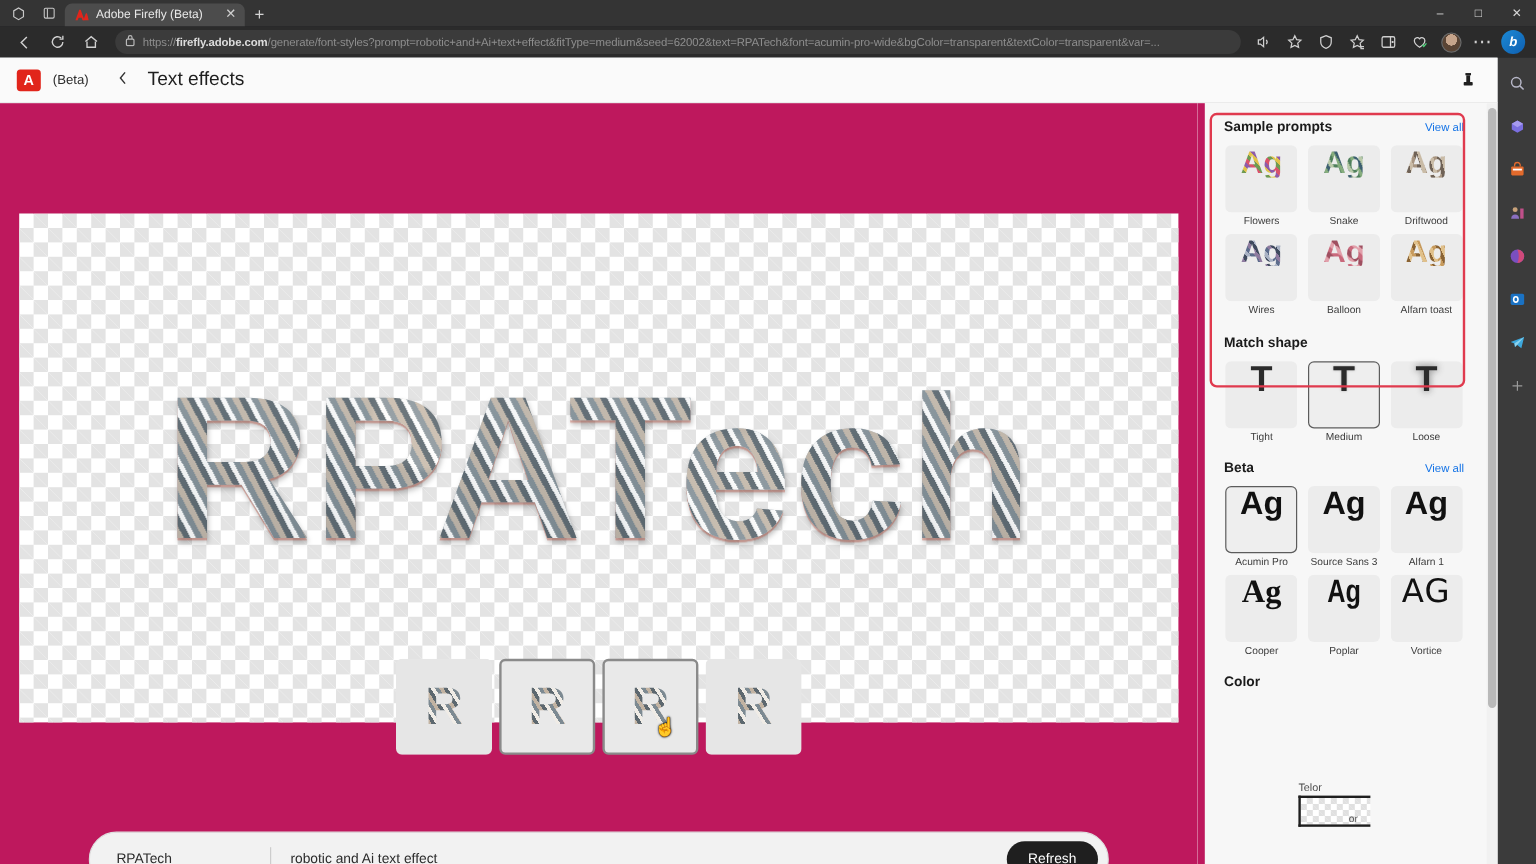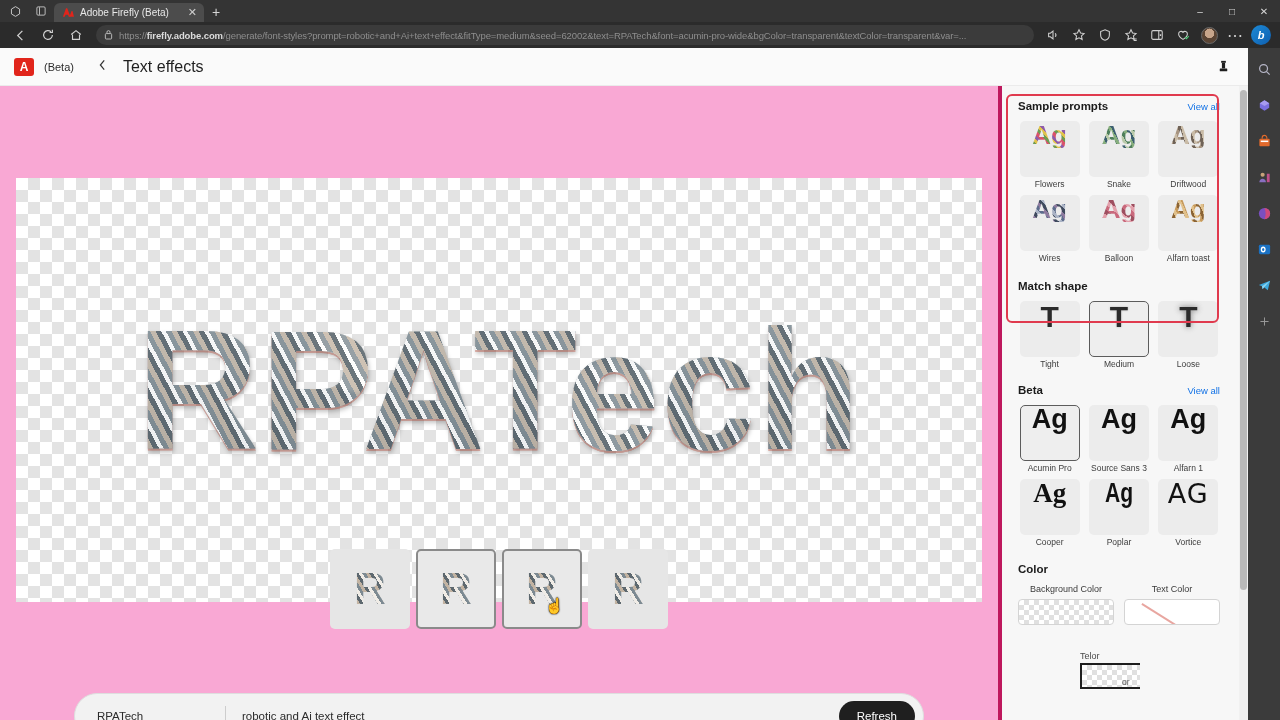--- a/index.html
+++ b/index.html
@@ -108,21 +108,21 @@
   .ff-crumb { font-size: 16px; color: #1f1f1f; }
   .ff-header-right { margin-left: auto; display:flex; align-items:center; gap:10px; }
   .ff-share {
     width: 22px; height: 22px; display:flex; align-items:center; justify-content:center;
   }
 
   .ff-body { display: flex; height: 634px; }
 
   
   .canvas-col {
-    width: 998px; position: relative; background: #f9a8d4;
+    width: 998px; position: relative; background: #be185d;
     display: flex; flex-direction: column; align-items: center;
   }
   .checker {
     position: absolute; left: 16px; top: 92px; width: 966px; height: 424px;
     background-color: #ffffff;
     background-image:
       linear-gradient(45deg, #e3e3e3 25%, transparent 25%, transparent 75%, #e3e3e3 75%),
       linear-gradient(45deg, #e3e3e3 25%, transparent 25%, transparent 75%, #e3e3e3 75%);
     background-size: 24px 24px;
     background-position: 0 0, 12px 12px;
@@ -181,21 +181,21 @@
     overflow: hidden; text-overflow: ellipsis;
   }
   .refresh-btn {
     background: #1f1f1f; color: #fff; border-radius: 18px;
     height: 30px; padding: 0 18px; font-size: 11.5px;
     display: flex; align-items: center; justify-content: center; white-space: nowrap;
   }
 
   
   .settings-panel {
-    width: 250px; background: #f7f7f7; border-left: 4px solid #be185d;
+    width: 250px; background: #f7f7f7; border-left: 6px solid #be185d;
     position: relative; overflow: hidden;
   }
   .panel-scroll { position: absolute; inset: 0 14px 0 0; overflow: hidden; }
   .panel-inner { padding: 14px 14px 0 16px; }
 
   .hl-box {
     position: absolute; left: 4px; top: 8px; width: 213px; height: 229px;
     border: 2.5px solid #e03a4e; border-radius: 6px; pointer-events: none; z-index: 5;
   }
 
@@ -633,30 +633,20 @@
                     </div>
                   <span class="tile-label">Vortice</span>
                 </div>
               </div>
             </div>
 
             <div style="margin-top:15px">
               <div class="sec-head">
                 <span class="sec-title">Color</span>
               </div>
-              <div class="color-row">
-                <div class="color-col">
-                  <div class="color-label">Background Color</div>
-                  <div class="swatch" title="transparent"></div>
-                </div>
-                <div class="color-col">
-                  <div class="color-label">Text Color</div>
-                  <div class="swatch text-color" title="transparent"></div>
-                </div>
-              </div>
             </div>
 
             <div class="ghost-overlay">
               <div class="ghost-label">Telor</div>
               <div class="ghost-box"></div>
               <div class="ghost-frag">or</div>
             </div>
 
           </div>
         </div>

